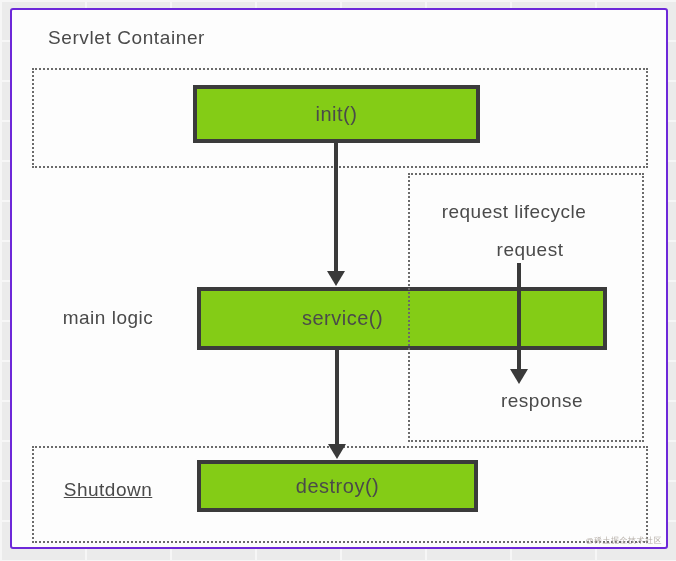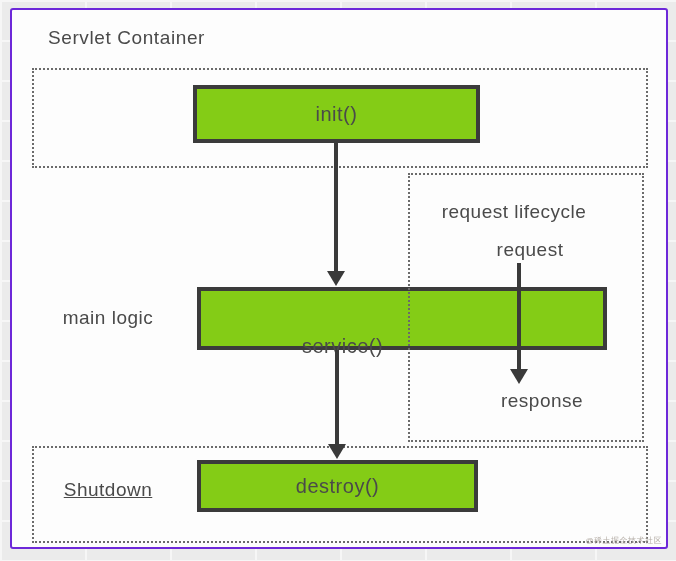--- a/index.html
+++ b/index.html
@@ -58,21 +58,20 @@
   .init-box    { left: 181px; top: 75px;  width: 287px; height: 58px; }
   .service-box { left: 185px; top: 277px; width: 410px; height: 63px; justify-content: flex-start; }
   .destroy-box { left: 185px; top: 450px; width: 281px; height: 52px; }
   .service-text {
     position: absolute;
     left: 0; top: 0;
     width: 283px; height: 100%;
     display: flex;
     align-items: center;
     justify-content: center;
-    margin-top: 28px;
   }
   .label {
     position: absolute;
     transform: translate(-50%, -50%);
     font-size: 19px;
     letter-spacing: 0.5px;
     white-space: nowrap;
     z-index: 5;
   }
   .lbl-initialization { left: 96px;  top: 104px; }

